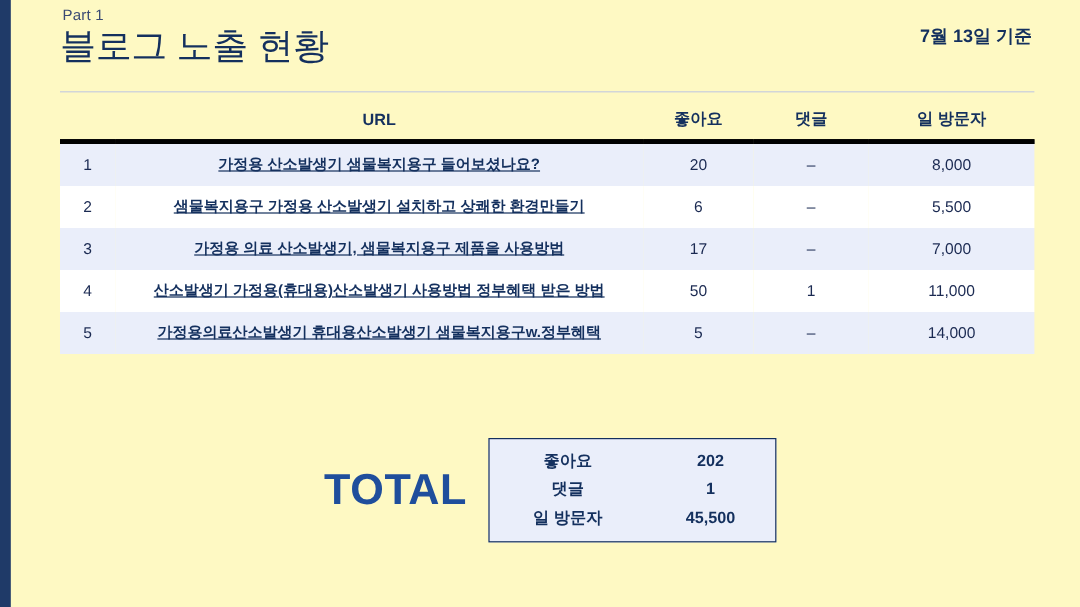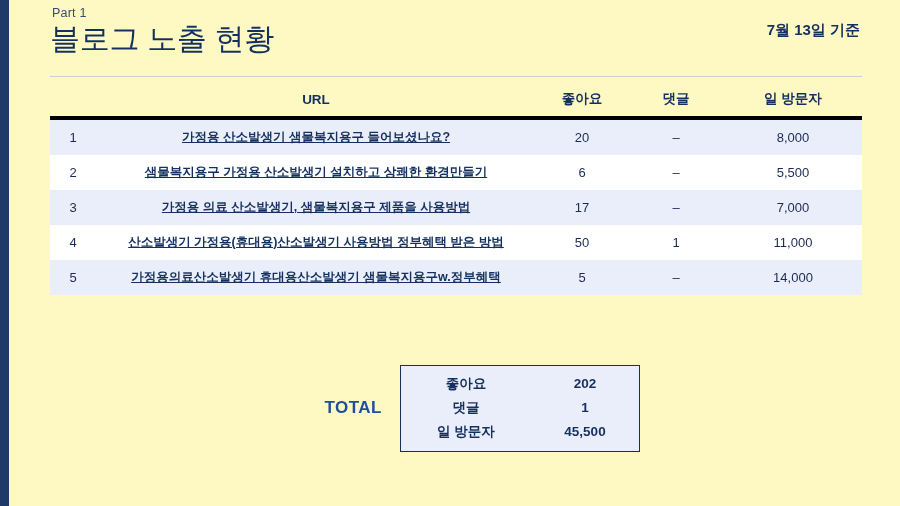--- a/index.html
+++ b/index.html
@@ -138,21 +138,21 @@
     top: 360px;
     width: 370px;
     height: 96px;
     display: flex;
     align-items: center;
   }
   .total-label {
     width: 120px;
     text-align: right;
     padding-right: 18px;
-    font-size: 17px;
+    font-size: 36px;
     font-weight: bold;
     color: #1f4e9c;
     letter-spacing: 0.5px;
   }
   .total-box {
     width: 238px;
     border: 1.5px solid #14305e;
     background: #eaeefa;
     padding: 6px 0 7px 0;
   }

